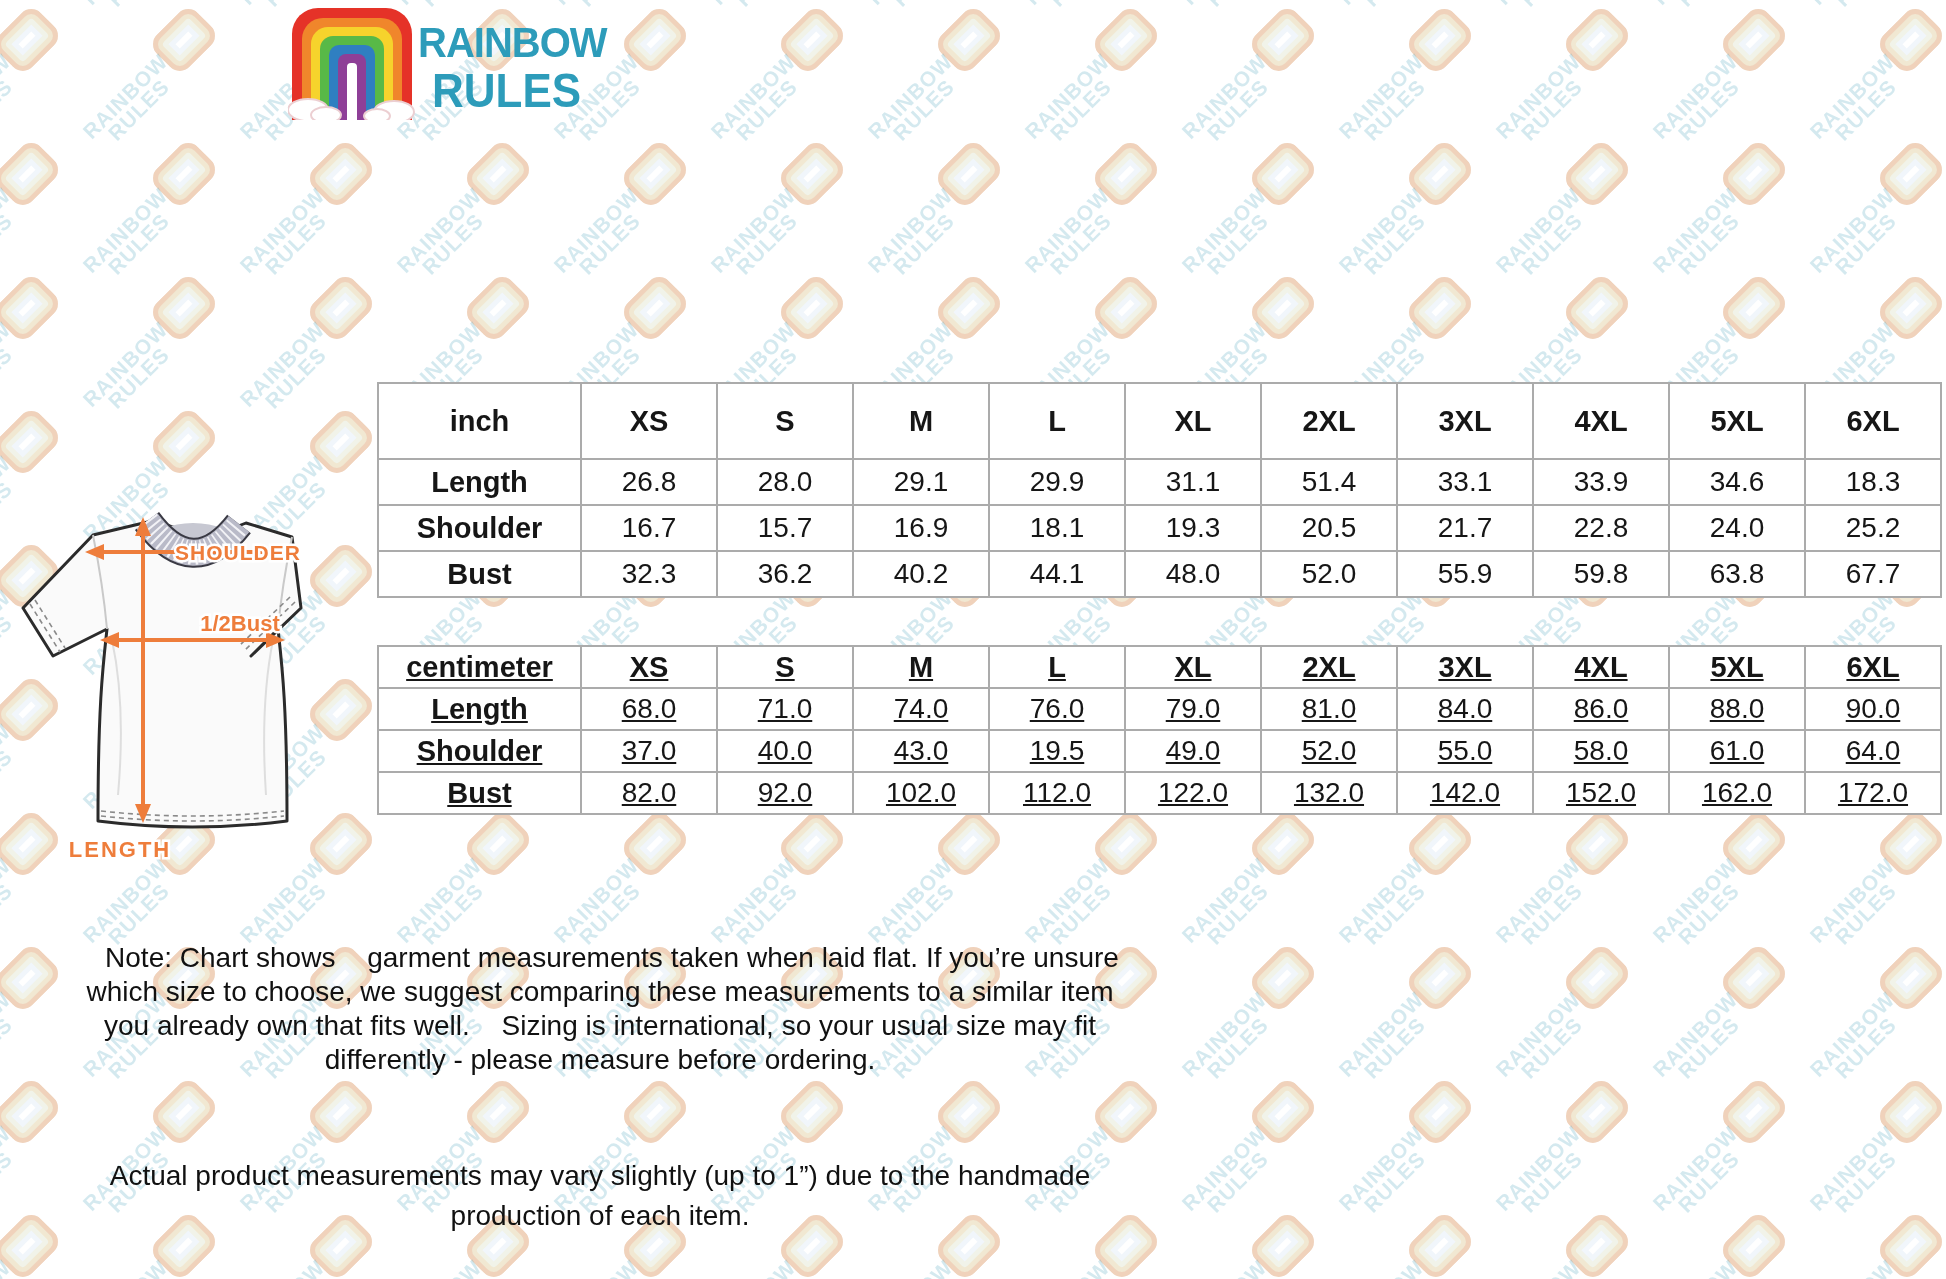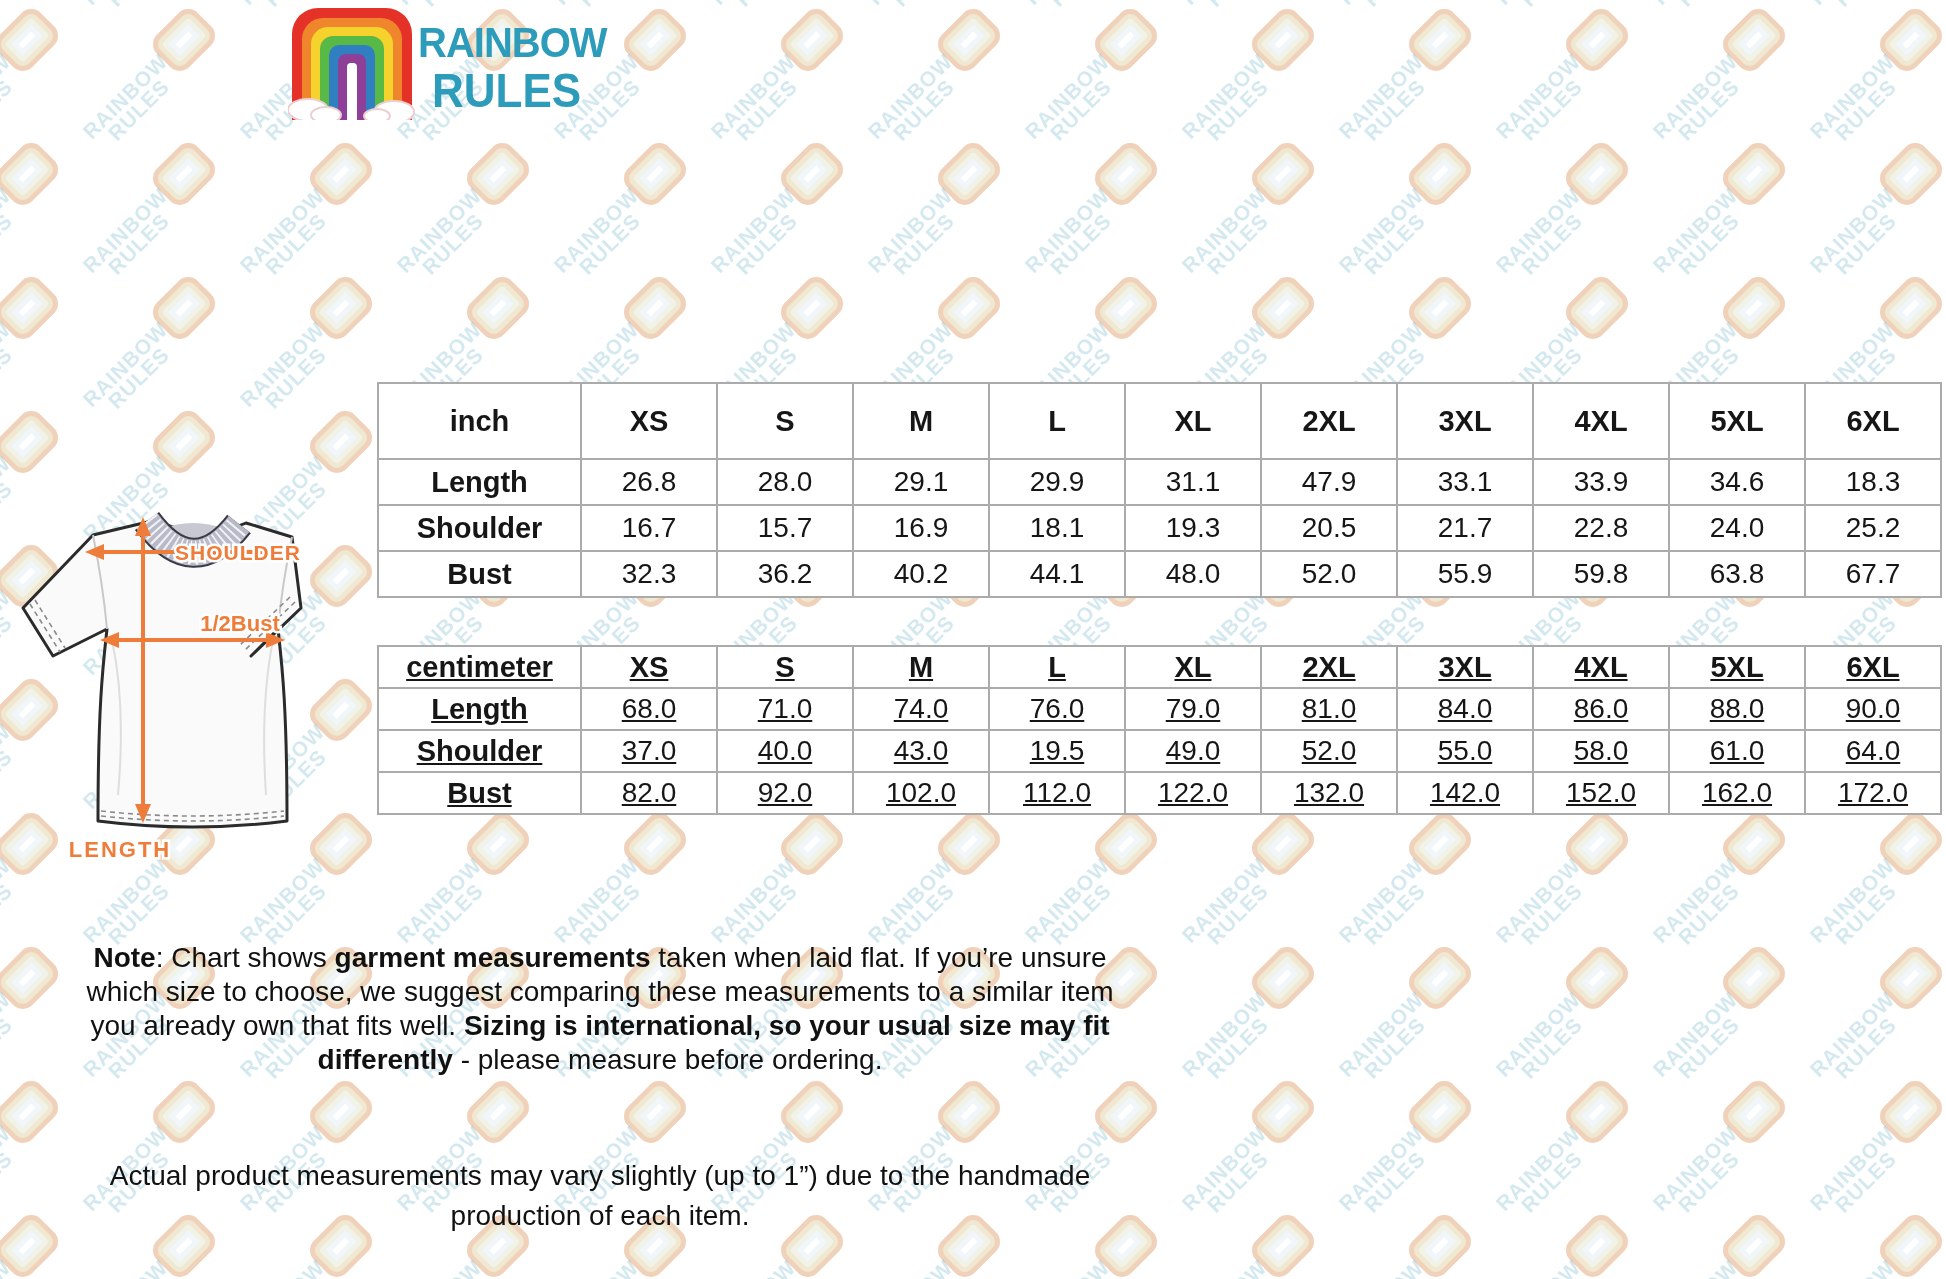--- a/index.html
+++ b/index.html
@@ -34,21 +34,21 @@
   .sizes td{font-size:28px;font-weight:normal;}
   .t-inch thead tr{height:76px;}
   .t-inch tbody tr{height:46px;}
   .t-cm thead tr{height:42px;}
   .t-cm tbody tr{height:42px;}
   
   .tshirt{position:absolute;left:8px;top:505px;}
   
   .note{position:absolute;left:70px;top:941px;width:1060px;text-align:center;
         font-size:28px;line-height:34px;color:#111;}
-  .note b{font-weight:bold;}
+  .note b{font-weight:normal;margin-left:24px;}
   .disclaimer{position:absolute;left:70px;top:1156px;width:1060px;text-align:center;
         font-size:28px;line-height:40px;color:#111;}
   
   .site{position:absolute;right:20px;top:1160px;font-family:"DejaVu Serif",serif;font-style:italic;
         font-weight:bold;font-size:58px;color:#5fb3c4;white-space:nowrap;}
 </style>
 </head>
 <body>
 
 <div class="page">
@@ -856,21 +856,21 @@
             </tr>
           </thead>
           <tbody>
             <tr>
               <th>Length</th>
               <td>26.8</td>
               <td>28.0</td>
               <td>29.1</td>
               <td>29.9</td>
               <td>31.1</td>
-              <td>47.9</td>
+              <td>51.4</td>
               <td>33.1</td>
               <td>33.9</td>
               <td>34.6</td>
               <td>18.3</td>
             </tr>
             <tr>
               <th>Shoulder</th>
               <td>16.7</td>
               <td>15.7</td>
               <td>16.9</td>

